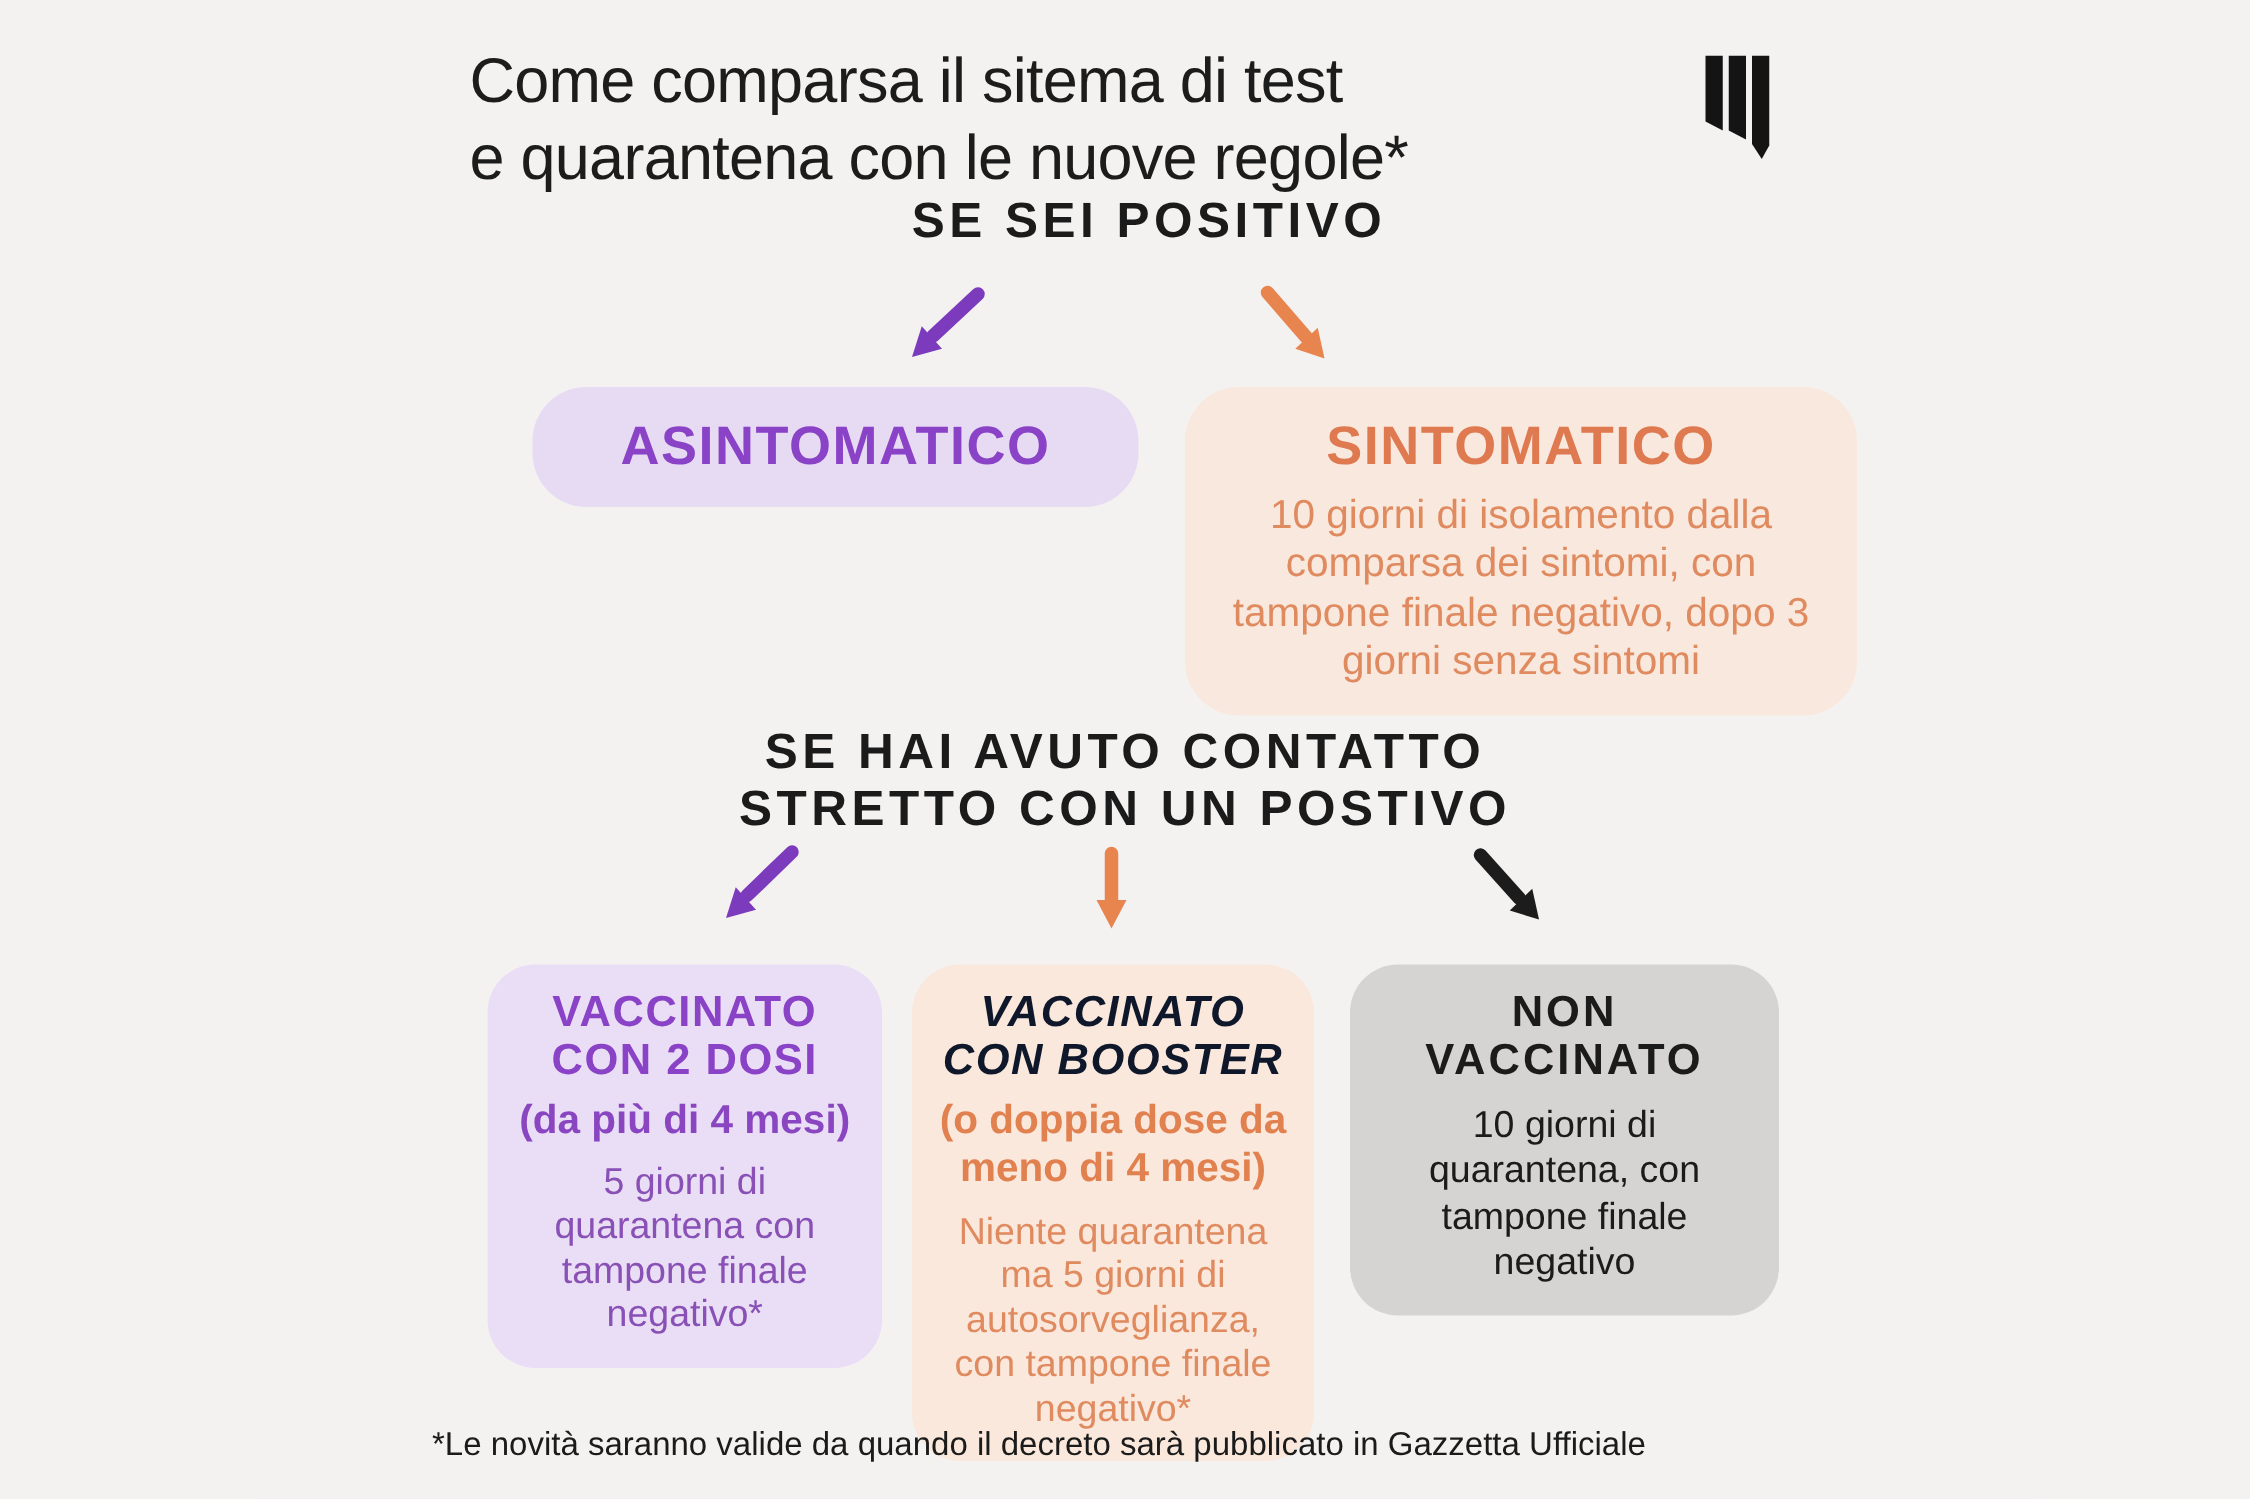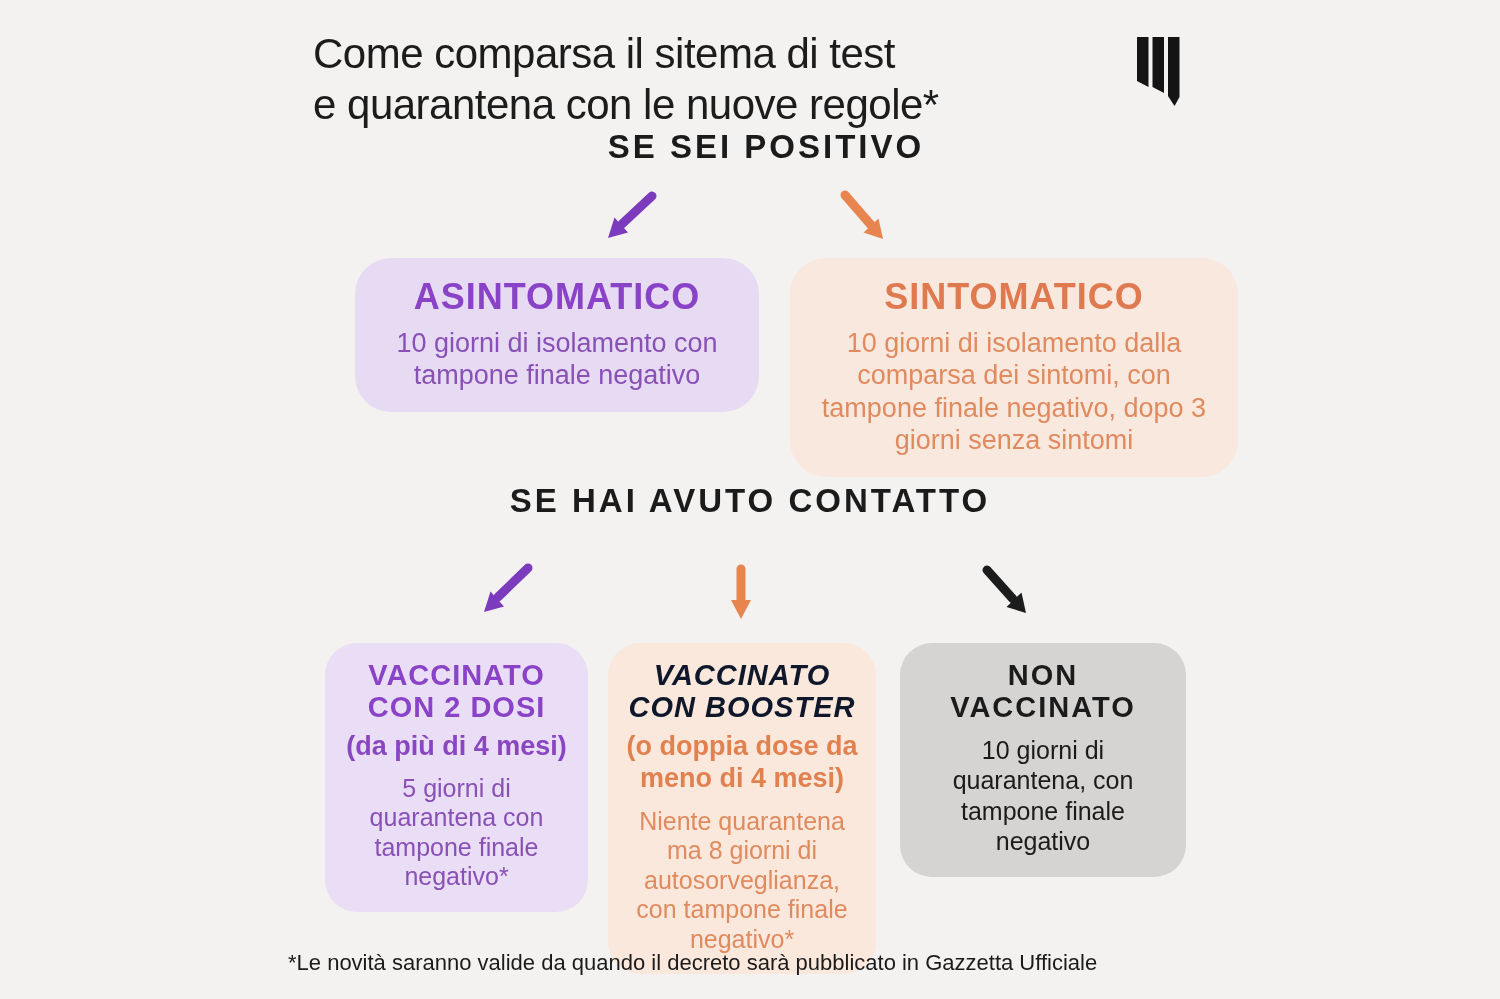--- a/index.html
+++ b/index.html
@@ -111,29 +111,29 @@
   </div>
   <div class="arrow" style="left:838px;top:189px;">
     <svg width="54" height="56" viewBox="0 0 54 56">
       <path d="M7 6 L33 36" stroke="#e8854f" stroke-width="9" stroke-linecap="round" fill="none"></path>
       <polygon fill="#e8854f" points="45,50 25.5,43.5 40.5,29.5"></polygon>
     </svg>
   </div>
 
   <div class="box box-asin">
     <div class="t">ASINTOMATICO</div>
-    <div class="b">10 giorni di isolamento con tampone finale negativo</div>
   </div>
   <div class="box box-sin">
     <div class="t">SINTOMATICO</div>
     <div class="b">10 giorni di isolamento dalla comparsa dei sintomi, con tampone finale negativo, dopo 3 giorni senza sintomi</div>
   </div>
 
   <div class="sec-heading h-contact">
     <div>SE HAI AVUTO CONTATTO</div>
+    <div>STRETTO CON UN POSTIVO</div>
   </div>
 
   <div class="arrow" style="left:474px;top:562px;">
     <svg width="62" height="58" viewBox="0 0 62 58">
       <path d="M54 6 L24 35" stroke="#7c3abc" stroke-width="9" stroke-linecap="round" fill="none"></path>
       <polygon fill="#7c3abc" points="10,50 16.5,29.5 30,44.5"></polygon>
     </svg>
   </div>
   <div class="arrow" style="left:724px;top:564px;">
     <svg width="34" height="58" viewBox="0 0 34 58">
@@ -149,21 +149,21 @@
   </div>
 
   <div class="box box2 box-dosi">
     <div class="t">VACCINATO CON 2 DOSI</div>
     <div class="s">(da più di 4 mesi)</div>
     <div class="b">5 giorni di quarantena con tampone finale negativo*</div>
   </div>
   <div class="box box2 box-boost">
     <div class="t">VACCINATO CON BOOSTER</div>
     <div class="s">(o doppia dose da meno di 4 mesi)</div>
-    <div class="b">Niente quarantena ma 8 giorni di autosorveglianza, con tampone finale negativo*</div>
+    <div class="b">Niente quarantena ma 5 giorni di autosorveglianza, con tampone finale negativo*</div>
   </div>
   <div class="box box2 box-nonvac">
     <div class="t">NON VACCINATO</div>
     <div class="b">10 giorni di quarantena, con tampone finale negativo</div>
   </div>
 
   <div class="footnote">*Le novità saranno valide da quando il decreto sarà pubblicato in Gazzetta Ufficiale</div>
 
 </div>
 

